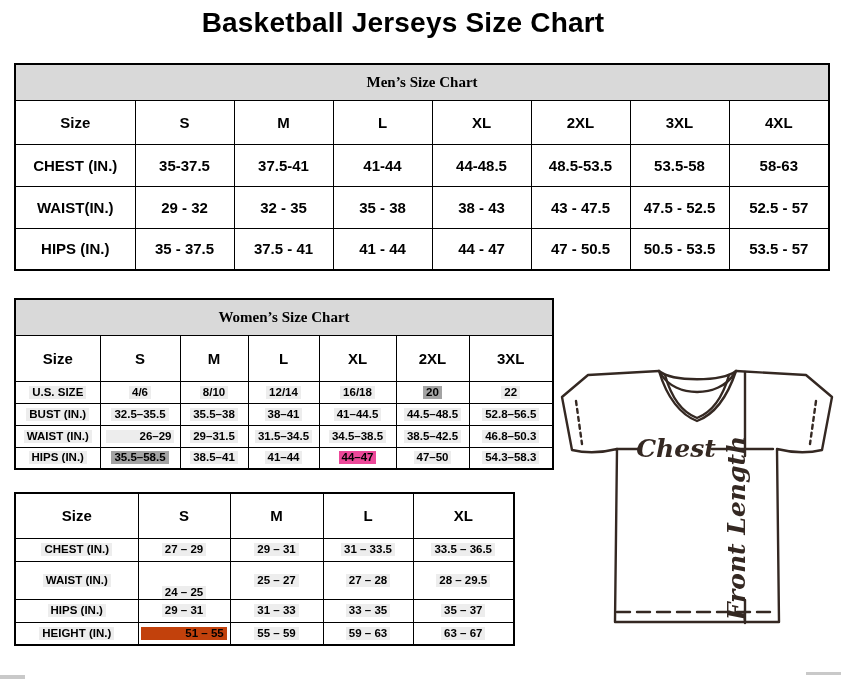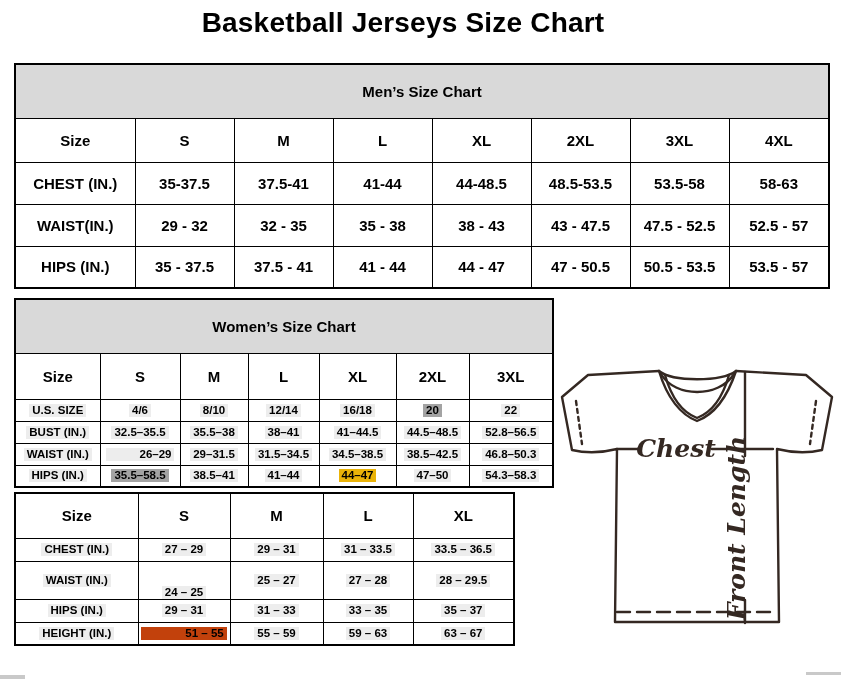--- a/index.html
+++ b/index.html
@@ -14,21 +14,21 @@
   }
   table.size-table{
     position:absolute;border-collapse:collapse;table-layout:fixed;
     border:2px solid #000;
   }
   table.size-table td,table.size-table th{
     border:1px solid #000;text-align:center;vertical-align:middle;
     padding:0;font-weight:bold;color:#000;overflow:hidden;white-space:nowrap;
   }
   .caption-cell{font-size:16px;}
-  tr.caption-row{height:54px;}
+  tr.caption-row{height:36px;font-family:Liberation Serif, serif;}
   
   .mens tr.header-row{height:44px;}
   .mens tr.data-row{height:42px;}
   .mens th.head{font-size:15px;}
   .mens td, .mens th.rowlabel{font-size:15px;}
   
   .small .caption-cell{font-size:15px;}
   .small th.head{font-size:15px;}
   .small td, .small th.rowlabel{font-size:11.5px;}
   .womens tr.header-row{height:46px;}
@@ -157,21 +157,21 @@
         <td><span class="hl" style="background: rgb(237, 237, 237);">31.5–34.5</span></td>
         <td><span class="hl" style="background: rgb(237, 237, 237);">34.5–38.5</span></td>
         <td><span class="hl" style="background: rgb(237, 237, 237);">38.5–42.5</span></td>
         <td><span class="hl" style="background: rgb(237, 237, 237);">46.8–50.3</span></td>
       </tr>
       <tr class="data-row">
         <th class="rowlabel"><span class="hl" style="background: rgb(237, 237, 237);">HIPS (IN.)</span></th>
         <td><span class="hl" style="background: #a3a3a3;">35.5–58.5</span></td>
         <td><span class="hl" style="background: rgb(237, 237, 237);">38.5–41</span></td>
         <td><span class="hl" style="background: rgb(237, 237, 237);">41–44</span></td>
-        <td><span class="hl" style="background: #eab308;">44–47</span></td>
+        <td><span class="hl" style="background: #ec4899;">44–47</span></td>
         <td><span class="hl" style="background: rgb(237, 237, 237);">47–50</span></td>
         <td><span class="hl" style="background: rgb(237, 237, 237);">54.3–58.3</span></td>
       </tr>
     </tbody>
 </table>
 
 <table class="size-table small youth" style="left:14px;top:492px;width:499px;">
   <colgroup>
       <col style="width: 123px;">
       <col style="width: 92px;">

